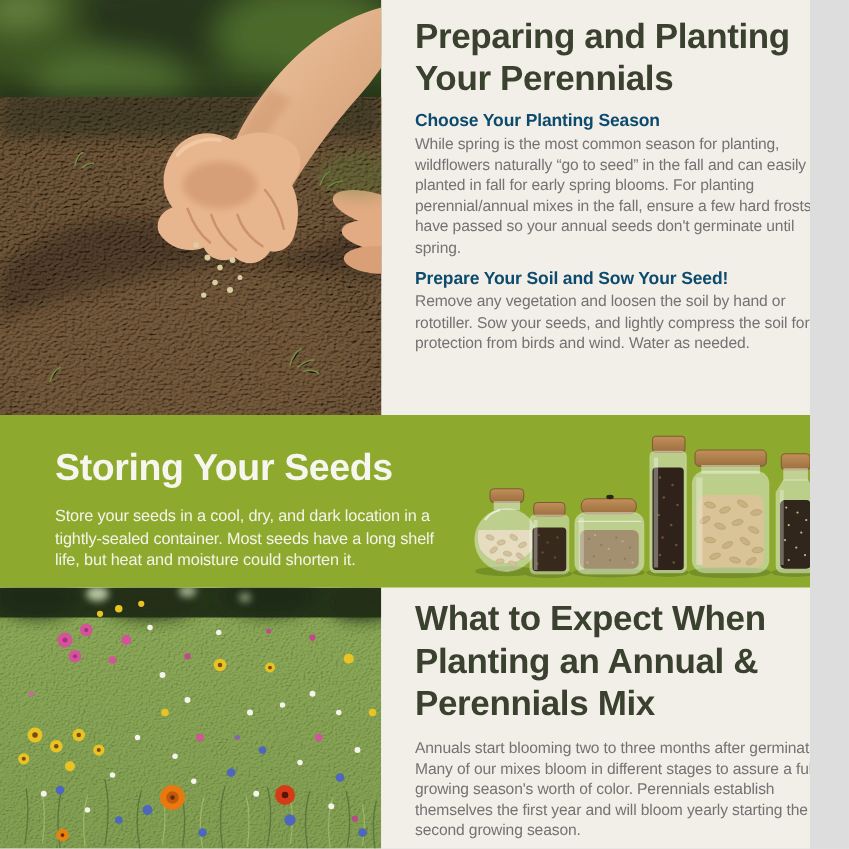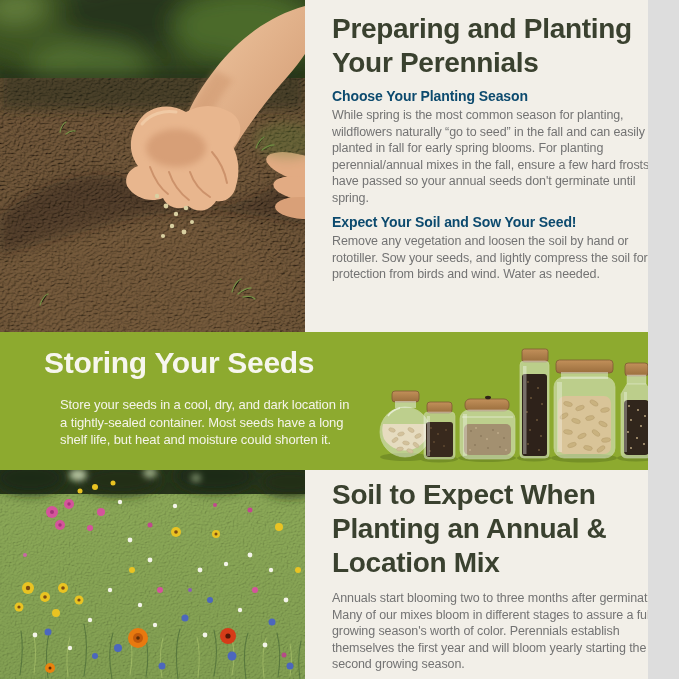--- a/index.html
+++ b/index.html
@@ -26,23 +26,23 @@
 
   .step h3{margin:8px 0 2px 0;color:#0c4a6e;font-size:14px;line-height:17px;font-weight:700;letter-spacing:-0.1px;}
   .step p, .bodytext{
     margin:0;color:#737373;font-size:12.5px;line-height:16.5px;letter-spacing:-0.1px;
   }
 
   .band{
     position:absolute;left:0;top:332px;width:679px;height:138px;
     background:#8daa2f;
   }
-  .band-text{position:absolute;left:44px;top:14px;width:322px;color:#f7f6ee;}
+  .band-text{position:absolute;left:44px;top:26px;width:322px;color:#f7f6ee;}
   .band-text h2{margin:0 0 12px 0;font-size:30px;line-height:34px;font-weight:700;letter-spacing:-0.3px;white-space:nowrap;}
-  .band-text p{margin:16px;font-size:13px;line-height:17.5px;letter-spacing:-0.1px;color:#f5f4ea;}
+  .band-text p{margin:0;font-size:13px;line-height:17.5px;letter-spacing:-0.1px;color:#f5f4ea;}
 
   .jars{position:absolute;left:378px;top:12px;width:276px;height:122px;}
 </style>
 </head>
 <body>
 
 <div class="canvas">
 
   <figure class="photo photo-top">
     <svg width="305" height="332" viewBox="0 0 305 332" xmlns="http://www.w3.org/2000/svg">
@@ -135,21 +135,21 @@
   <section class="panel panel-top">
     <h1 class="h1">
       <span class="hline">Preparing and Planting</span>
       <span class="hline">Your Perennials</span>
     </h1>
     <div class="step">
       <h3>Choose Your Planting Season</h3>
       <p>While spring is the most common season for planting, wildflowers naturally “go to seed” in the fall and can easily be planted in fall for early spring blooms. For planting perennial/annual mixes in the fall, ensure a few hard frosts have passed so your annual seeds don't germinate until spring.</p>
     </div>
     <div class="step">
-      <h3>Expect Your Soil and Sow Your Seed!</h3>
+      <h3>Prepare Your Soil and Sow Your Seed!</h3>
       <p>Remove any vegetation and loosen the soil by hand or rototiller. Sow your seeds, and lightly compress the soil for protection from birds and wind. Water as needed.</p>
     </div>
   </section>
 
   <section class="band">
     <div class="band-text">
       <h2>Storing Your Seeds</h2>
       <p>Store your seeds in a cool, dry, and dark location in a tightly-sealed container. Most seeds have a long shelf life, but heat and moisture could shorten it.</p>
     </div>
 
@@ -453,20 +453,20 @@
             <circle cx="284" cy="185" r="2.5" fill="#b54b87"></circle>
           <circle cx="25" cy="85" r="2" fill="#c867a5"></circle>
             <circle cx="215" cy="35" r="2" fill="#c0498e"></circle>
         </g>
       </g>
     </svg>
   </figure>
 
   <section class="panel panel-bottom">
     <h1 class="h1">
-      <span class="hline">Soil to Expect When</span>
+      <span class="hline">What to Expect When</span>
       <span class="hline">Planting an Annual &amp;</span>
-      <span class="hline">Location Mix</span>
+      <span class="hline">Perennials Mix</span>
     </h1>
     <p class="bodytext">Annuals start blooming two to three months after germination. Many of our mixes bloom in different stages to assure a full growing season's worth of color. Perennials establish themselves the first year and will bloom yearly starting the second growing season.</p>
   </section>
 
 </div>
 
 </body></html>

